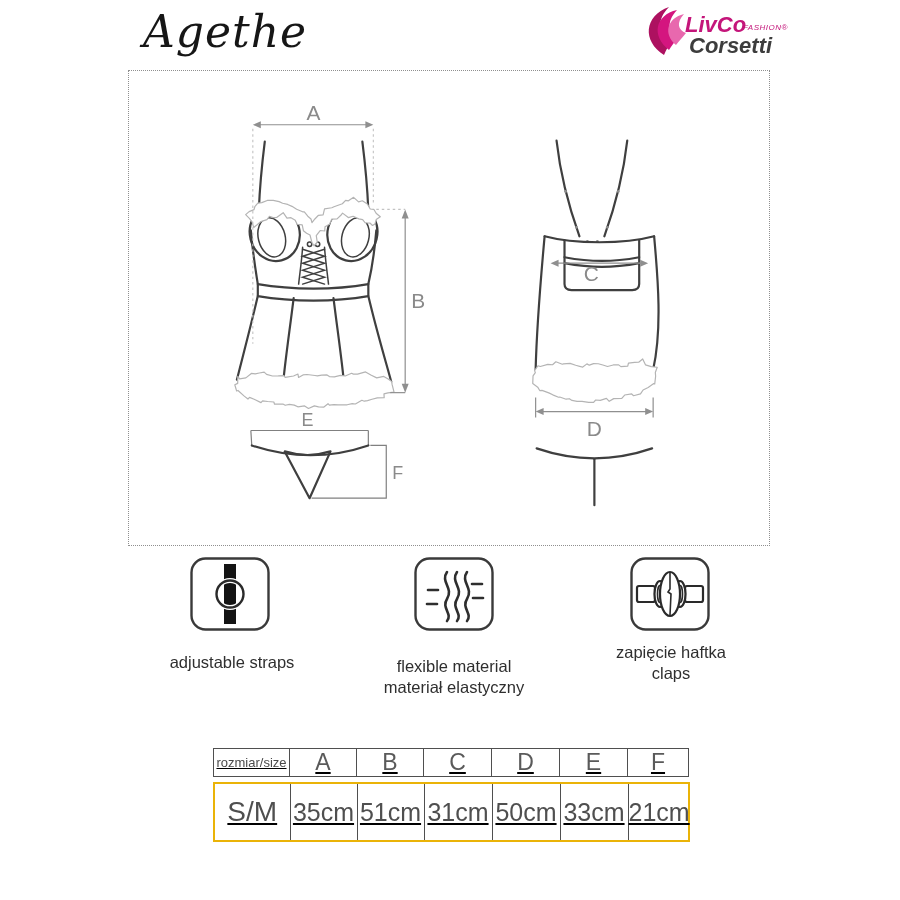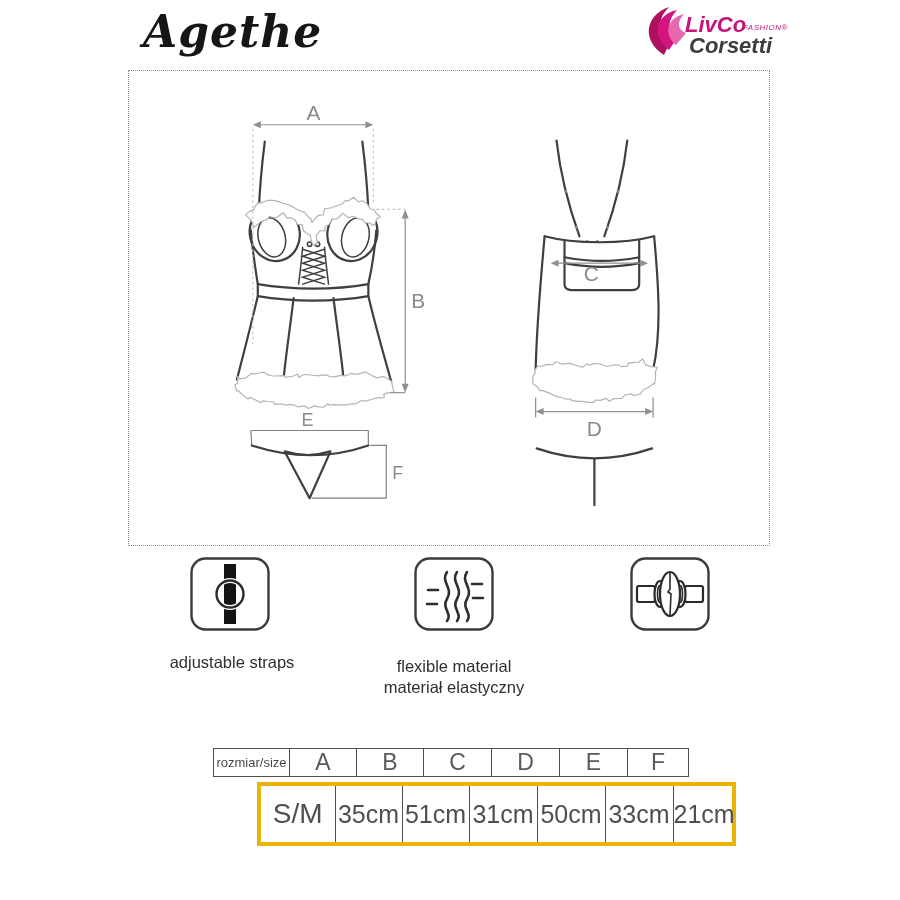--- a/index.html
+++ b/index.html
@@ -3,21 +3,21 @@
 <meta charset="utf-8">
 <style>
   html,body{margin:0;padding:0;}
   body{
     width:900px;height:900px;position:relative;background:#ffffff;
     font-family:"Liberation Sans", sans-serif;overflow:hidden;
   }
   
   .title{
     position:absolute;left:143px;top:6px;
-    font-family:"DejaVu Serif", serif;font-style:italic;font-weight:bold;
+    font-family:"DejaVu Serif", serif;font-style:italic;font-weight:normal;
     font-size:44px;color:#161616;letter-spacing:1px;
   }
   .logo{position:absolute;left:638px;top:4px;width:160px;height:56px;}
   
   .frame{
     position:absolute;left:128px;top:70px;width:642px;height:476px;
     border:1px dotted #8f8f8f;box-sizing:border-box;
   }
   .outline{stroke:#3f3f3f;stroke-width:2.2;fill:none;stroke-linecap:round;stroke-linejoin:round;}
   .thin{stroke:#3f3f3f;stroke-width:1.5;fill:none;stroke-linecap:round;}
@@ -28,28 +28,28 @@
   .dash{stroke:#c2c2c2;stroke-width:1.1;stroke-dasharray:2.5 3;fill:none;}
   .mlabel{fill:#8a8a8a;font:21px "Liberation Sans", sans-serif;}
   .mlabel-sm{fill:#8a8a8a;font:18px "Liberation Sans", sans-serif;}
   
   .icon-box{position:absolute;width:80px;height:74px;}
   .caption{
     position:absolute;width:280px;text-align:center;
     font-size:16.5px;line-height:21px;color:#2f2f2f;font-weight:500;
   }
   
-  .size-table{position:absolute;left:213px;top:748px;width:475px;}
+  .size-table{position:absolute;left:213px;top:748px;width:475px;text-decoration:underline;}
   .size-table table{border-collapse:collapse;width:475px;table-layout:fixed;color:#4f4f4f;}
   .size-table td{text-align:center;vertical-align:middle;padding:0;}
   .thead td{border:1px solid #4f4f4f;height:25px;font-size:23px;color:#5a5a5a;}
   .thead td.rz{font-size:13px;color:#4a4a4a;}
   .tbody{margin-top:5px;}
   .tbody td{border:1px solid #4f4f4f;height:56px;font-size:25px;}
-  .tbody table{border:4px solid #eab308;margin-left:44px;}
+  .tbody table{border:2px solid #eab308;}
   .tbody td.sz{font-size:28px;}
 </style>
 </head>
 <body>
 
 <div class="title">Agethe</div>
 
 <svg class="logo" viewBox="0 0 160 56">
   <g>
     <path d="M26,51 C4,37 6,12 31,3 C18,16 20,30 34,36 C31,41 28,46 26,51 Z" fill="#ad1160"></path>
@@ -185,20 +185,22 @@
 </svg>
 
 <div class="caption" style="left:92px;top:652px;">
   <div>adjustable straps</div>
 </div>
 <div class="caption" style="left:314px;top:656px;">
   <div>flexible material</div>
   <div>materiał elastyczny</div>
 </div>
 <div class="caption" style="left:531px;top:642px;">
+  <div>zapięcie haftka</div>
+  <div>claps</div>
 </div>
 
 <div class="size-table">
   <div class="thead">
     <table>
       <colgroup>
           <col style="width:76px">
           <col style="width:67px">
           <col style="width:67px">
           <col style="width:68px">

